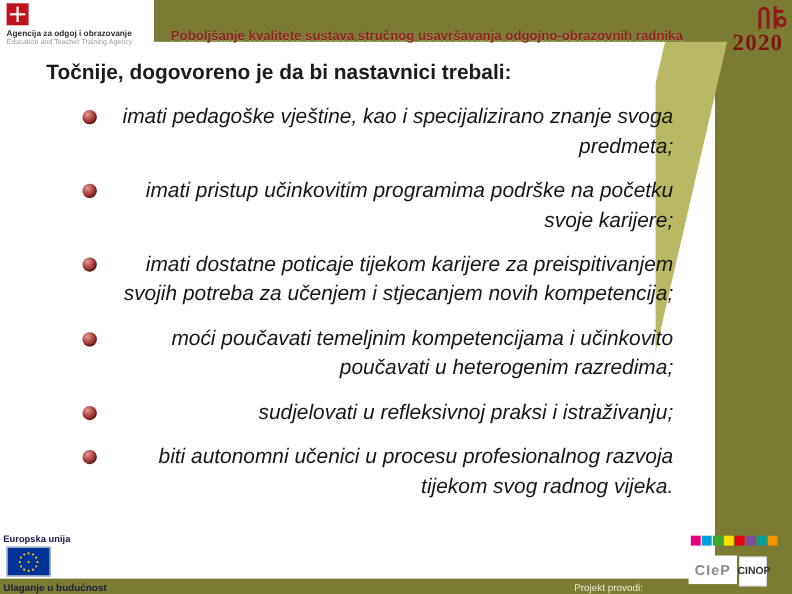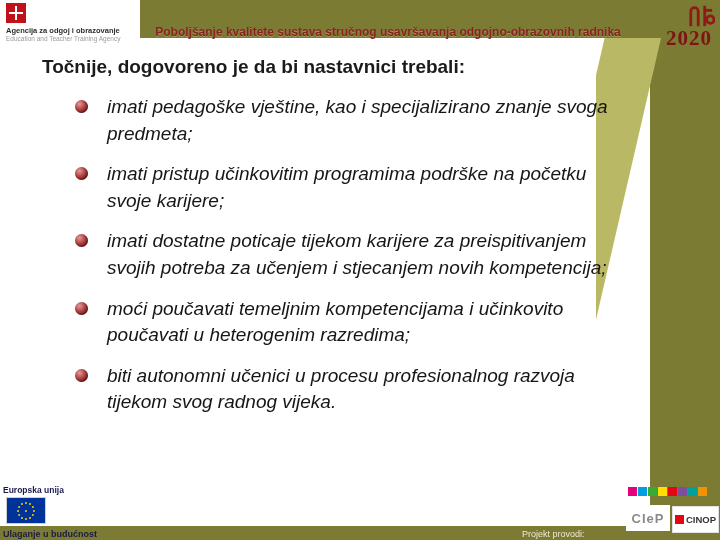--- a/index.html
+++ b/index.html
@@ -44,21 +44,21 @@
   .glagolitic{position:absolute;right:5px;top:2px;}
   .year-badge{
     position:absolute;right:8px;top:26px;
     font-family:"Liberation Serif",serif;font-weight:bold;
     font-size:21px;color:#7e1414;letter-spacing:1px;
   }
 
   
   .heading{position:absolute;left:42px;top:56px;font-size:19px;font-weight:bold;color:#1b1b1b;text-align:center;}
   .bullet-list{position:absolute;left:75px;top:94px;width:560px;margin:0;padding:0;list-style:none;}
-  .bullet-item{display:flex;margin-bottom:14px;}
+  .bullet-item{display:flex;margin-bottom:14px;text-align:right;}
   .bullet-dot{
     flex:0 0 13px;width:13px;height:13px;border-radius:50%;
     margin:6px 19px 0 0;
     background:radial-gradient(circle at 35% 30%, #e09a9a 0%, #b24040 45%, #6d0f0f 100%);
     box-shadow:inset -1px -1px 2px rgba(0,0,0,0.45);
   }
   .bullet-text{font-style:italic;font-size:19px;line-height:1.4;color:#161616;width:505px;}
 
   
   .bottom-band{position:absolute;left:0;top:526px;width:720px;height:14px;background:var(--olive);}
@@ -82,21 +82,21 @@
   .fondovi-word{font-size:10px;font-weight:bold;color:#0b2d6b;letter-spacing:0.5px;}
 
   
   .mosaic{position:absolute;left:628px;top:487px;display:flex;gap:1px;}
   .mosaic span{display:block;width:9px;height:9px;}
   .m1{background:#e6007e;}.m2{background:#009fe3;}.m3{background:#3aaa35;}.m4{background:#ffde00;}
   .m5{background:#e30613;}.m6{background:#7d4e9f;}.m7{background:#00a19a;}.m8{background:#f39200;}
   .ciep-box{position:absolute;left:626px;top:505px;width:44px;height:26px;background:#fff;
     display:flex;align-items:center;justify-content:center;
     font-weight:bold;font-size:13px;color:#8a8a8a;letter-spacing:1px;}
-  .cinop-box{position:absolute;left:672px;top:506px;width:47px;height:27px;background:#fff;border:1px solid #e2e2e2;
+  .cinop-box{position:absolute;left:672px;top:506px;width:25px;height:27px;background:#fff;border:1px solid #e2e2e2;
     display:flex;align-items:center;justify-content:center;gap:2px;
     font-weight:bold;font-size:9.5px;color:#333;}
   .cinop-mark{width:9px;height:9px;background:#e30613;}
 </style>
 </head>
 <body>
 
 <div class="slide">
 
   <div class="right-band"></div>
@@ -141,20 +141,24 @@
     <li class="bullet-item">
       <span class="bullet-dot"></span>
       <span class="bullet-text">imati dostatne poticaje tijekom karijere za preispitivanjem svojih potreba za učenjem i stjecanjem novih kompetencija;</span>
     </li>
 
     <li class="bullet-item">
       <span class="bullet-dot"></span>
       <span class="bullet-text">moći poučavati temeljnim kompetencijama i učinkovito poučavati u heterogenim razredima;</span>
     </li>
 
+    <li class="bullet-item">
+      <span class="bullet-dot"></span>
+      <span class="bullet-text">sudjelovati u refleksivnoj praksi i istraživanju;</span>
+    </li>
 
     <li class="bullet-item">
       <span class="bullet-dot"></span>
       <span class="bullet-text">biti autonomni učenici u procesu profesionalnog razvoja tijekom svog radnog vijeka.</span>
     </li>
   </ul>
 
   <div class="bottom-band"></div>
 
   <div class="eu-label">Europska unija</div>

